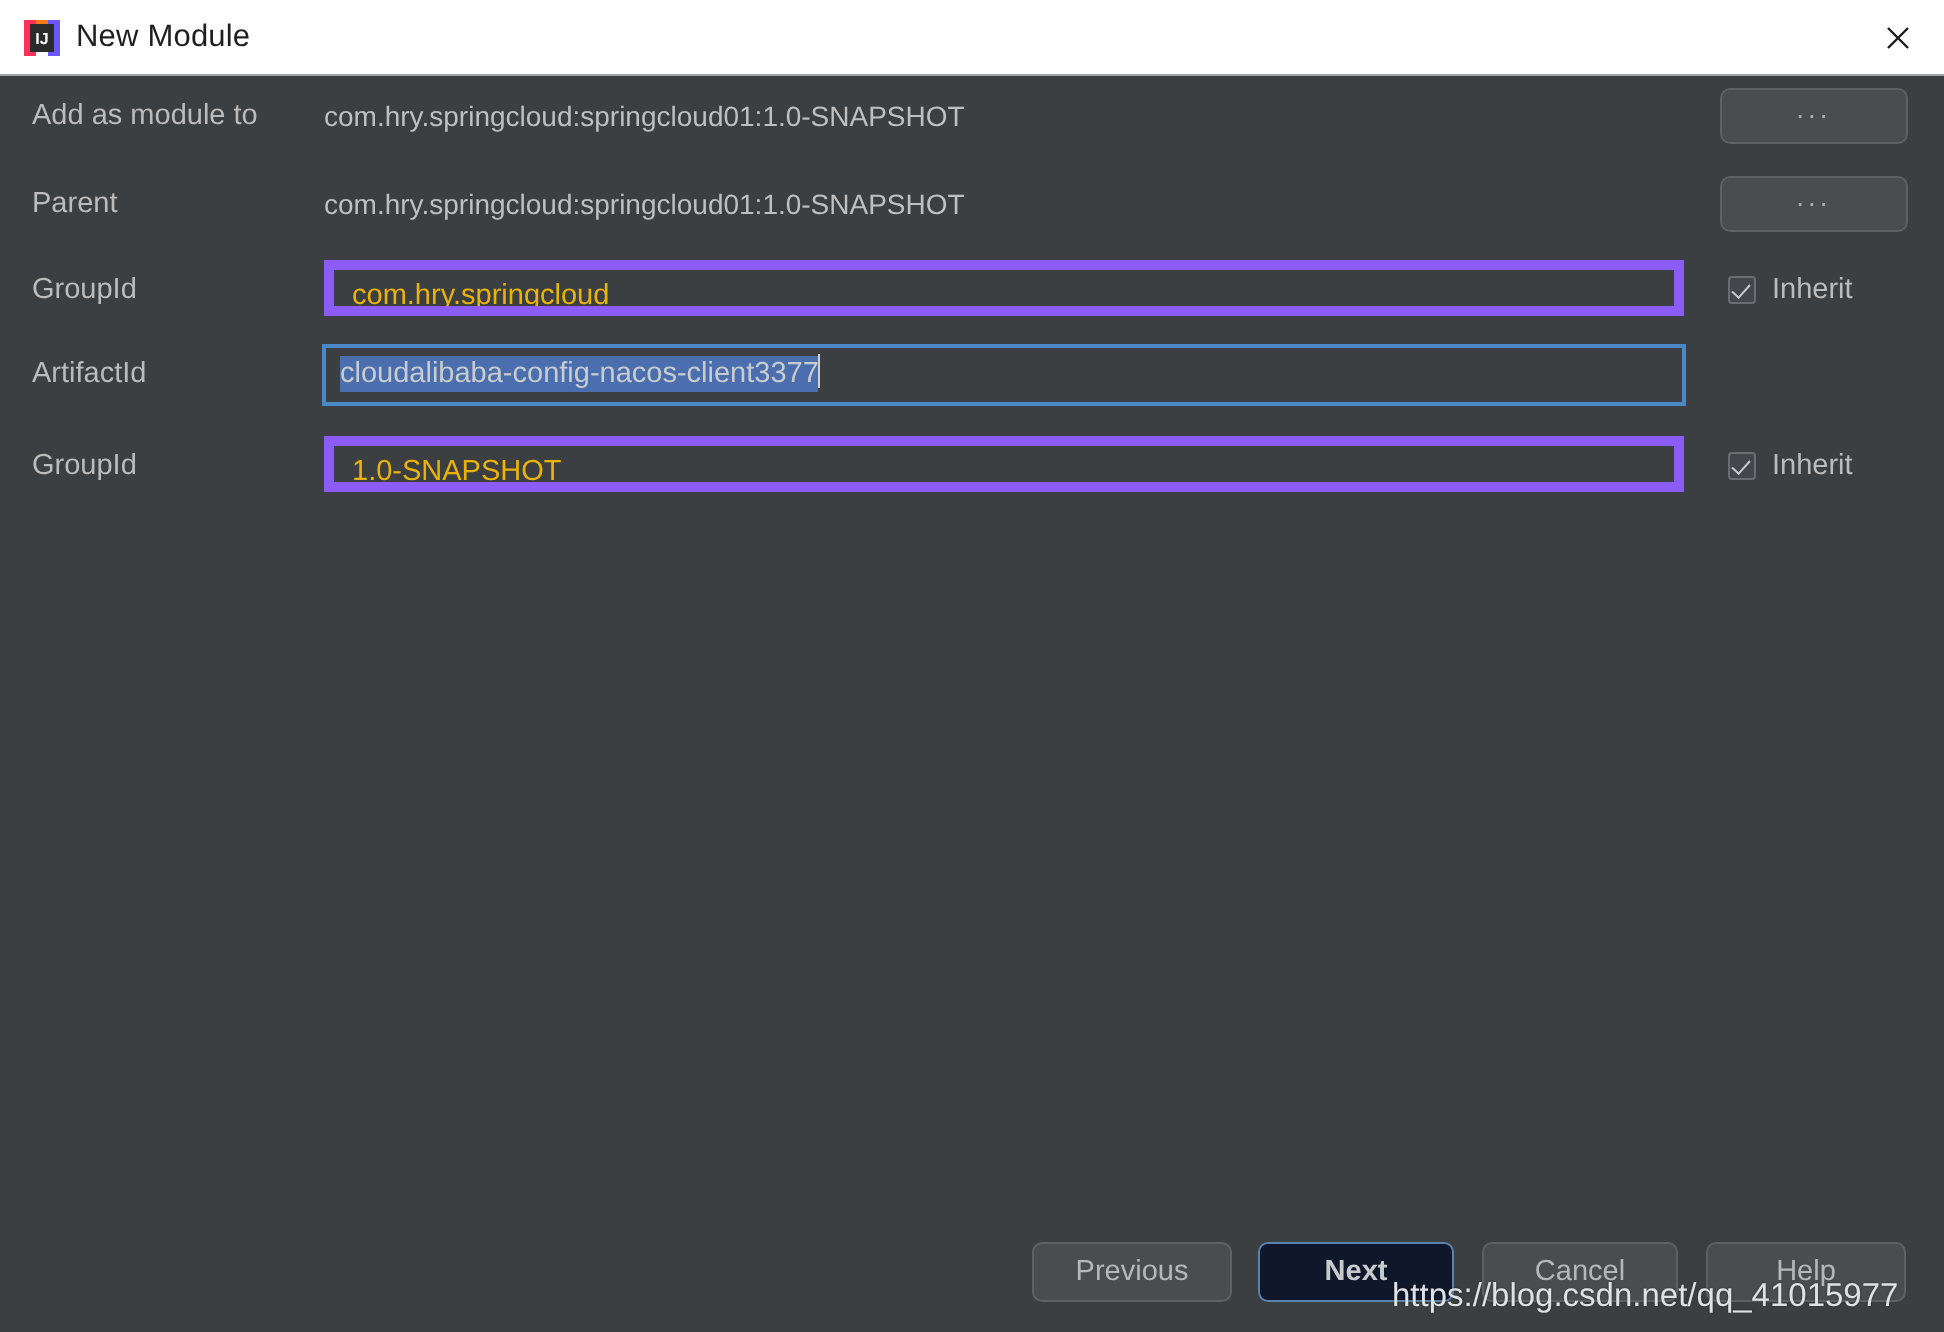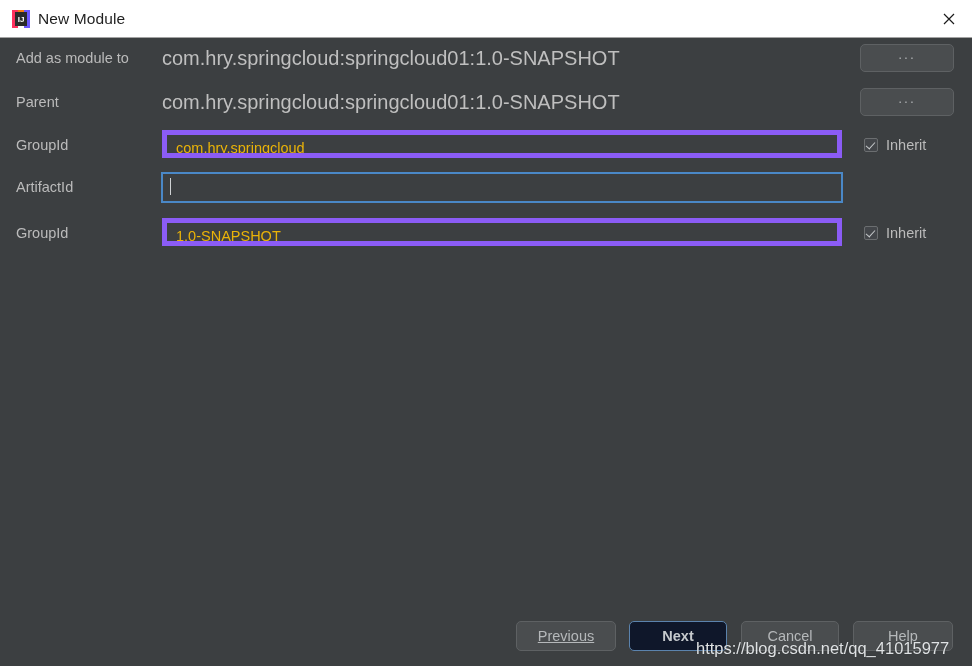--- a/index.html
+++ b/index.html
@@ -78,21 +78,21 @@
     line-height: 30px;
     font-size: 14.5px;
     color: #bbbbbb;
     white-space: nowrap;
   }
   .row-value {
     position: absolute;
     left: 162px;
     top: 0;
     line-height: 30px;
-    font-size: 20px;
+    font-size: 14px;
     color: #bfbfbf;
     white-space: nowrap;
   }
 
   
   .field {
     position: absolute;
     left: 162px;
     top: 0;
     width: 680px;
@@ -267,34 +267,34 @@
       <div class="row" style="top: 102px;">
         <div class="row-label">GroupId</div>
         <div class="field"><span>com.hry.springcloud</span></div>
         <div class="inherit">
           <div class="cbox"></div>
           <div class="inherit-label">Inherit</div>
         </div>
       </div>
       <div class="row" style="top: 144px;">
         <div class="row-label">ArtifactId</div>
-        <div class="field focused"><span class="caret"></span></div>
+        <div class="field focused"><span class="sel">cloudalibaba-config-nacos-client3377</span><span class="caret"></span></div>
       </div>
       <div class="row" style="top: 190px;">
         <div class="row-label">GroupId</div>
         <div class="field"><span>1.0-SNAPSHOT</span></div>
         <div class="inherit">
           <div class="cbox"></div>
           <div class="inherit-label">Inherit</div>
         </div>
       </div>
     </div>
 
   <div>
-      <div class="btn" style="left: 516px; top: 621px; width: 100px; text-decoration: underline;">
+      <div class="btn" style="left: 516px; top: 621px; width: 100px;">
         <span>Previous</span>
       </div>
       <div class="btn default" style="left: 629px; top: 621px; width: 98px;">
         <span>Next</span>
       </div>
       <div class="btn" style="left: 741px; top: 621px; width: 98px; align-items: center;">
         <span>Cancel</span>
       </div>
       <div class="btn" style="left: 853px; top: 621px; width: 100px;">
         <span>Help</span>

